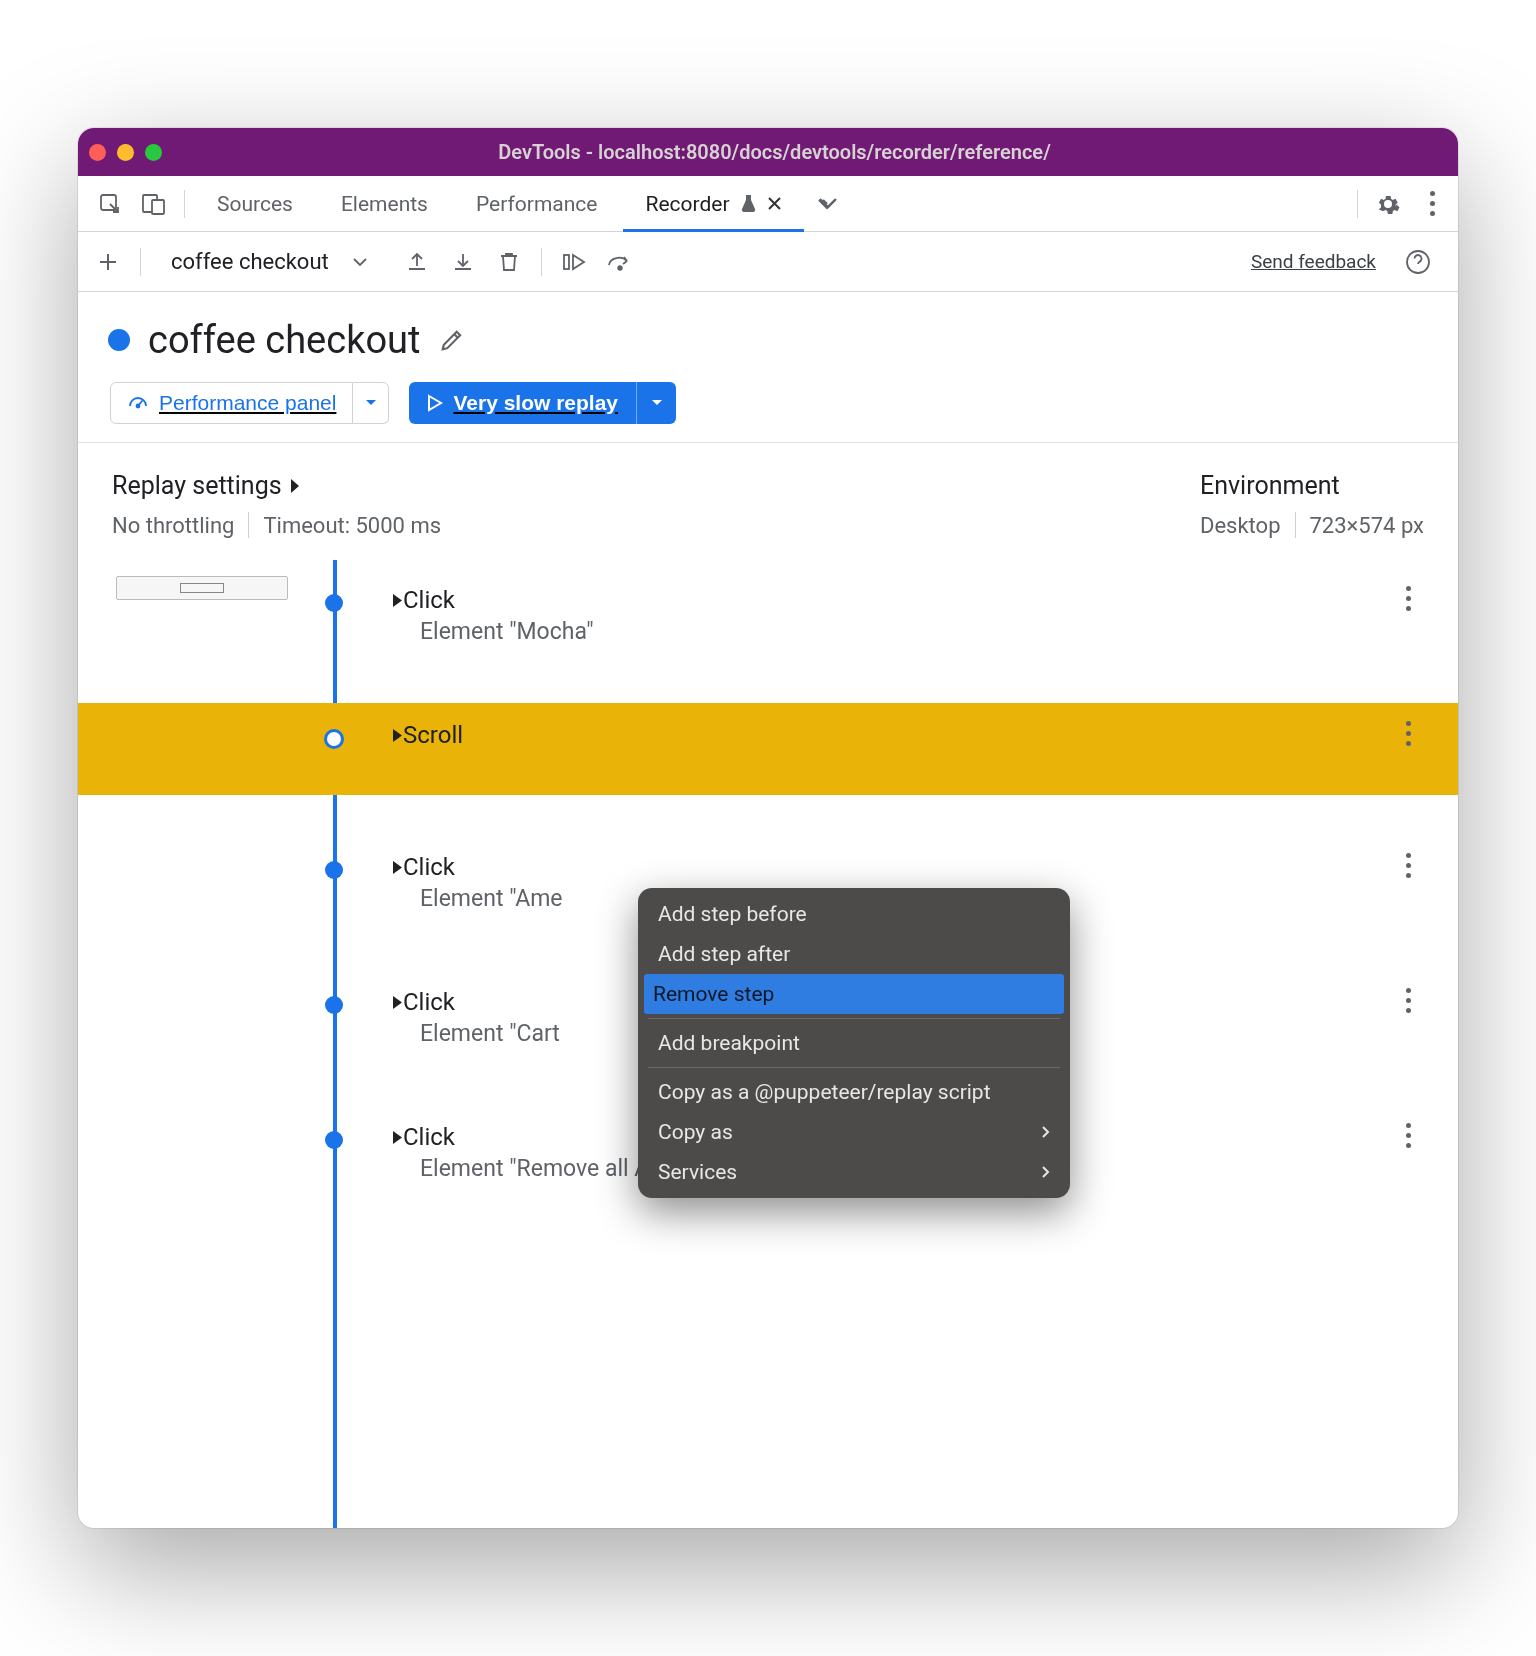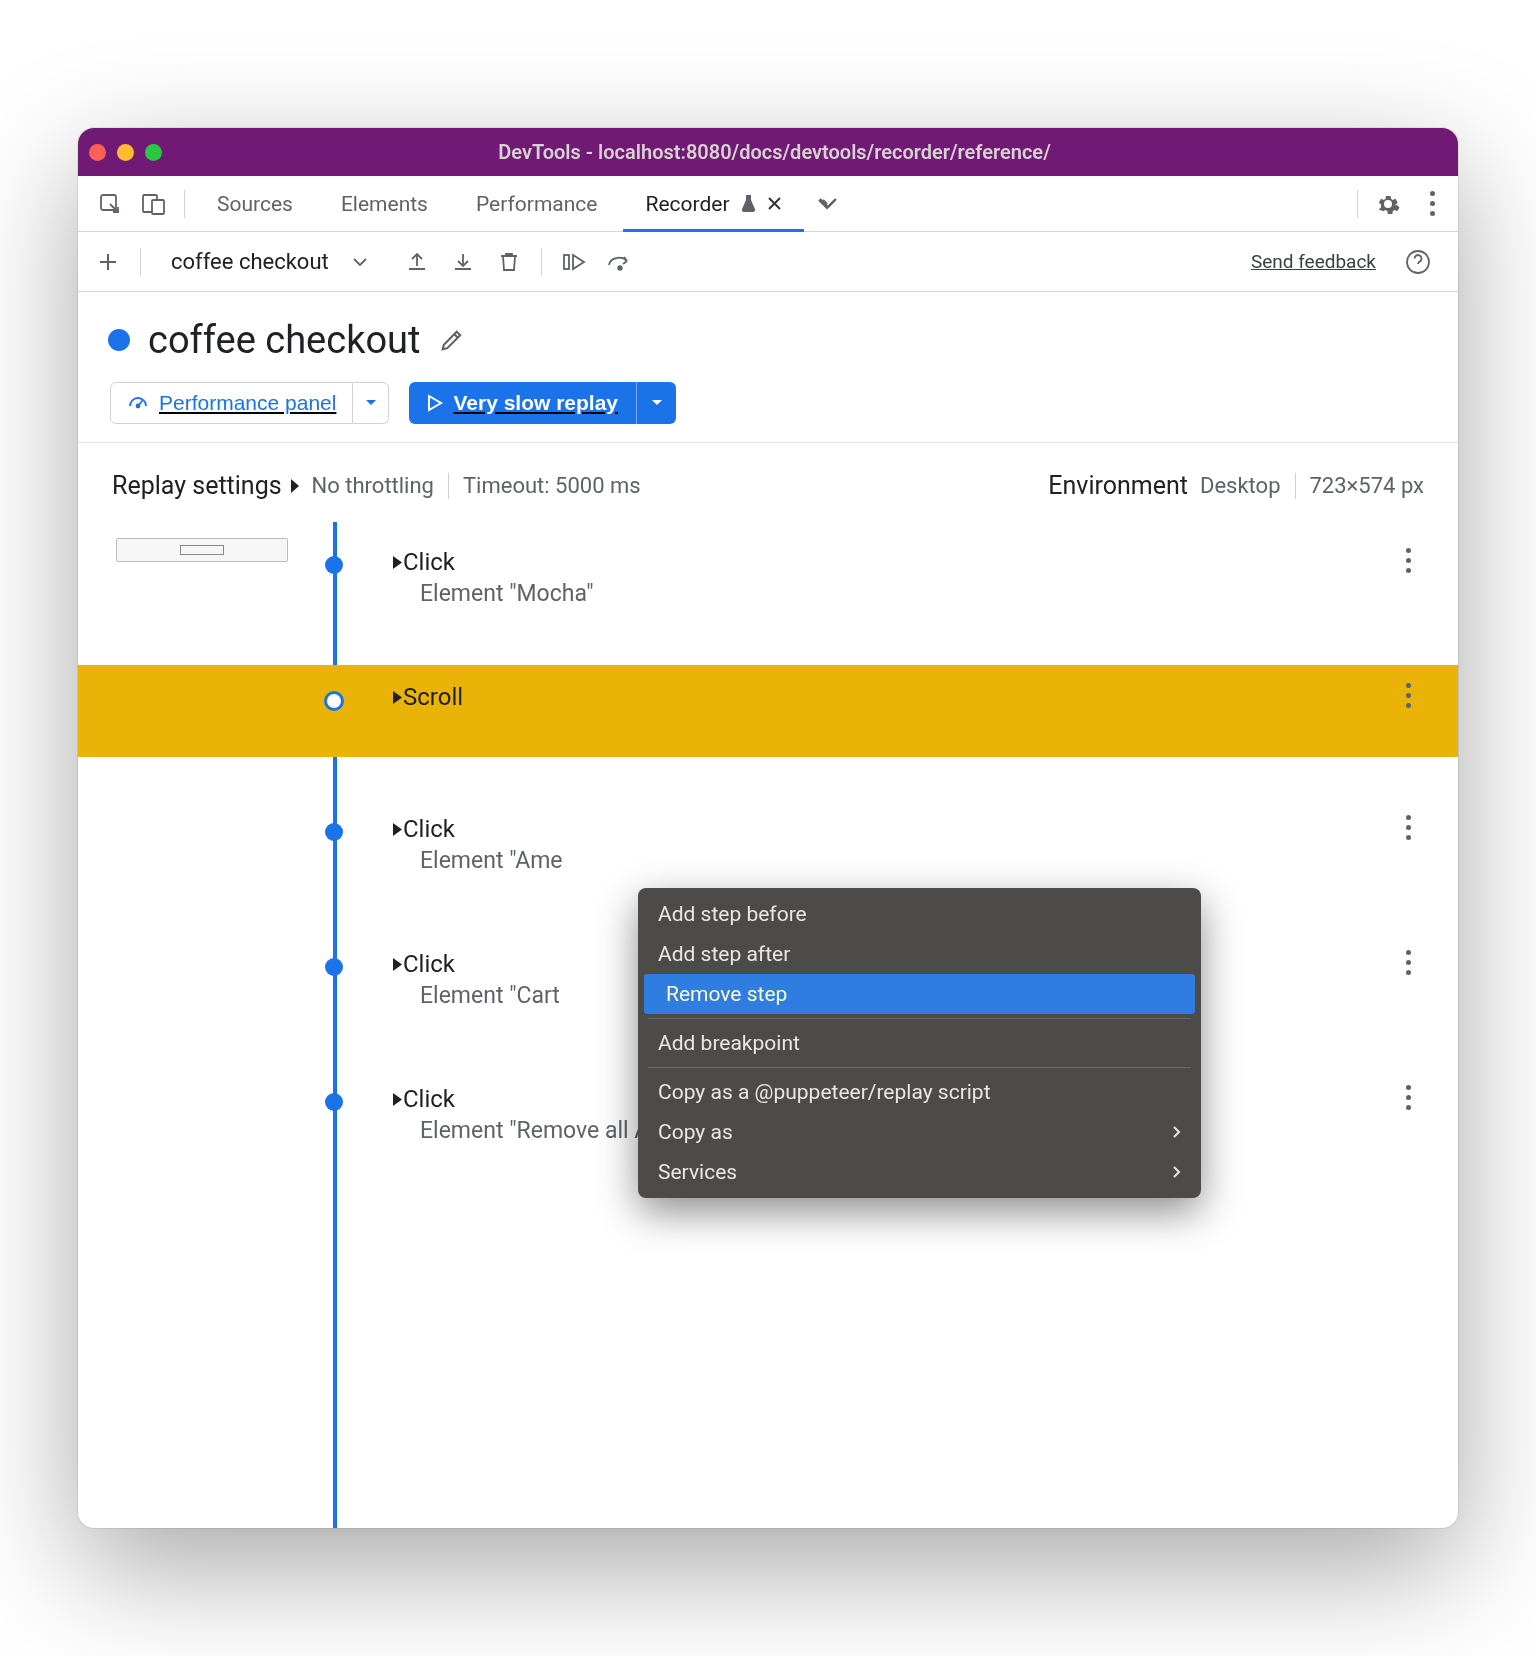--- a/index.html
+++ b/index.html
@@ -123,21 +123,21 @@
     border-radius:0 6px 6px 0; width:40px;
     display:flex; align-items:center; justify-content:center;
   }
   
   .settings-row {
     border-top:1px solid #e3e3e3;
     padding: 28px 34px 22px 34px;
     display:flex; justify-content:space-between;
     flex-shrink:0;
   }
-  .settings-col { display:flex; flex-direction:row; gap:12px; }
+  .settings-col { display:flex; flex-direction:column; gap:12px; }
   .settings-title { font-size:25px; color:#202124; display:flex; align-items:center; gap:8px; }
   .settings-sub { font-size:22px; color:#5f6368; display:flex; gap:14px; align-items:center;}
   .mini-sep { width:1px; height:26px; background:#cfcfcf; }
   .settings-right { text-align:center; }
   
   .steps { flex:1; overflow:hidden; position:relative; }
   .timeline-track {
     position:absolute; left:255px; top:0; bottom:0; width:4px; background:#1a73e8;
   }
   .step {
@@ -166,34 +166,34 @@
     width:172px; height:24px;
     border:1px solid #bbb; background:#f6f6f6;
     border-radius:2px;
     display:flex; align-items:center; justify-content:center;
   }
   .thumb-inner { width:44px; height:10px; border:1px solid #888; }
   
   .ctx-menu {
     position:absolute;
     left:560px; top:760px;
-    width:563px;
+    width:432px;
     background:#4d4a4a;
-    border-radius:8px;
+    border-radius:14px;
     box-shadow: 0 14px 40px rgba(0,0,0,0.45);
     padding: 6px 0;
     color:#e8e6e6;
     z-index: 50;
   }
   .ctx-item {
     padding: 8px 20px;
     font-size:21px;
     display:flex; align-items:center; justify-content:space-between;
   }
-  .ctx-item.highlight { background:#2f7de0; color:#fef9c3; margin:0 6px; border-radius:3px; padding:8px 22px;}
+  .ctx-item.highlight { background:#2f7de0; color:#0f172a; margin:0 6px; border-radius:3px; padding:8px 9px;}
   .ctx-sep { height:1px; background:#6b6868; margin:4px 10px; }
   .ctx-chev { color:#e8e6e6; }
   svg { display:block; }
   .dots-vert { display:flex; flex-direction:column; gap:5px; }
   .dots-vert span { width:5px; height:5px; border-radius:50%; background:#5f6368; }
 </style>
 </head>
 <body>
 
 <div class="window">

